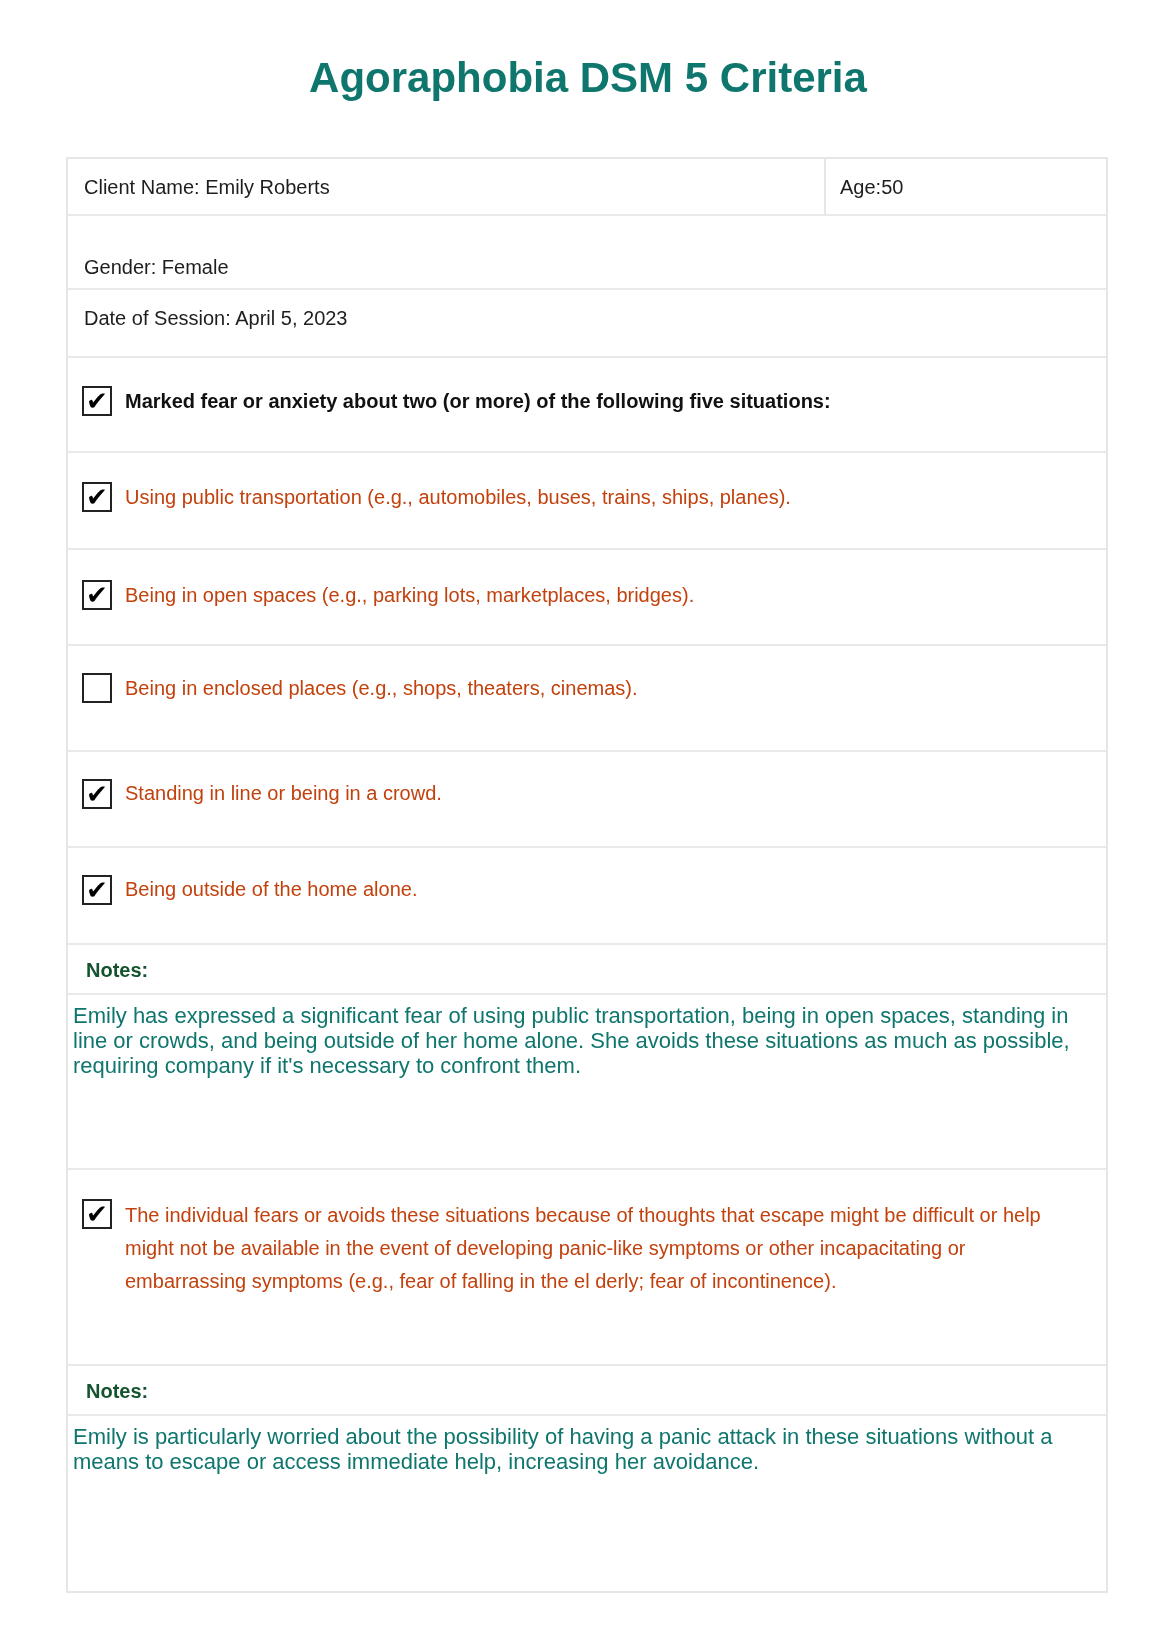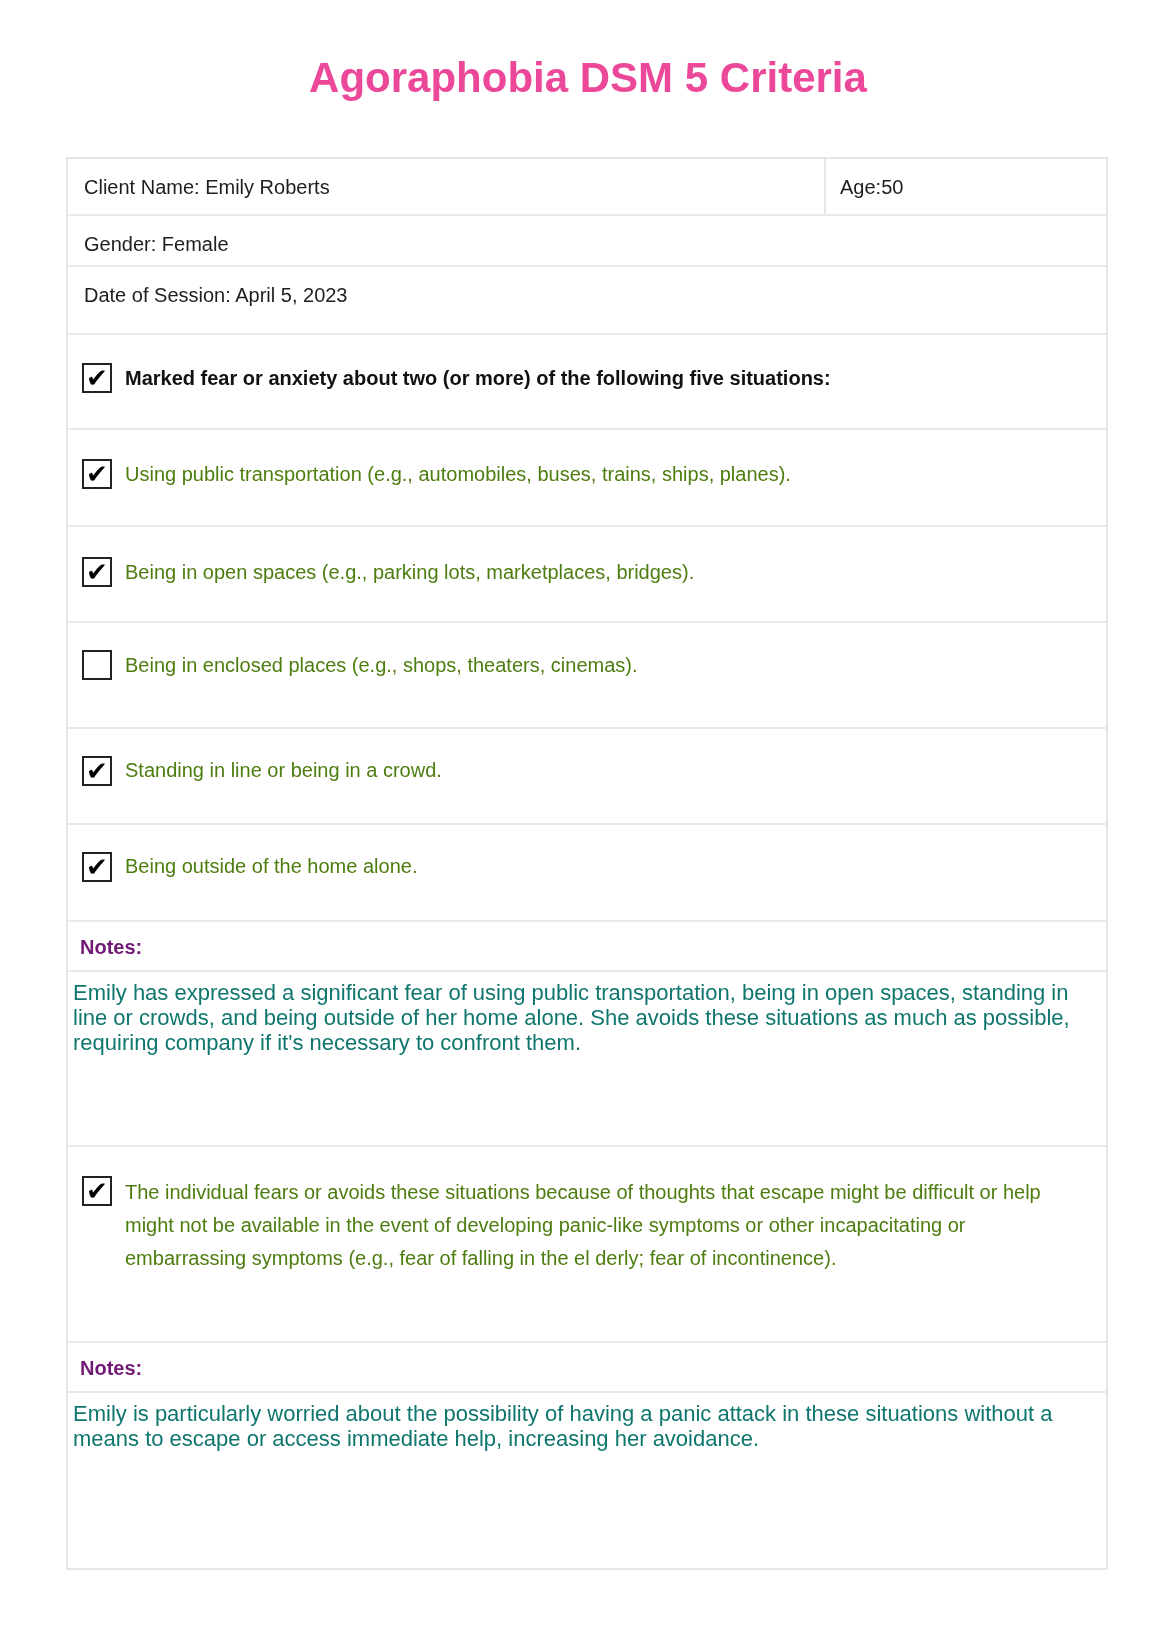--- a/index.html
+++ b/index.html
@@ -1,44 +1,44 @@
 <!DOCTYPE html>
 <html><head>
 <meta charset="utf-8">
 <style>
   html, body { margin: 0; padding: 0; background: #ffffff; }
   body { width: 1176px; height: 1630px; position: relative; font-family: "Liberation Sans", sans-serif; color: #1a1a1a; overflow: hidden; }
-  .title { position: absolute; left: 0; top: 52px; width: 1176px; text-align: center; font-family: "Liberation Sans", sans-serif; font-weight: bold; font-size: 42px; line-height: 52px; color: #ec4899; margin: 0; }
+  .title { position: absolute; left: 0; top: 52px; width: 1176px; text-align: center; font-family: "Liberation Sans", sans-serif; font-weight: bold; font-size: 42px; line-height: 52px; color: #0f766e; margin: 0; }
   .form { position: absolute; left: 66px; top: 157px; width: 1042px; border: 2px solid #e6e6e6; box-sizing: border-box; }
   .row { position: relative; border-bottom: 2px solid #e9e9e9; box-sizing: border-box; padding-left: 44px; }
   .row:last-child { border-bottom: none; }
   .cell-text { position: absolute; left: 16px; font-size: 20px; line-height: 24px; color: #1e1e1e; }
   .age-divider { position: absolute; left: 756px; top: 0; bottom: 0; border-left: 2px solid #e6e6e6; }
   .age-text { position: absolute; left: 772px; font-size: 20px; line-height: 24px; color: #1e1e1e; }
   .cb { position: absolute; left: 14px; width: 30px; height: 30px; border: 2px solid #222; box-sizing: border-box; background: #fff; display: flex; align-items: center; justify-content: center; font-size: 26px; line-height: 26px; color: #000; font-family: "DejaVu Sans", sans-serif; }
-  .crit-text { position: absolute; left: 57px; right: 20px; font-size: 20px; line-height: 24px; color: #4d7c0f; }
+  .crit-text { position: absolute; left: 57px; right: 20px; font-size: 20px; line-height: 24px; color: #c2410c; }
   .crit-text.bold { font-weight: bold; color: #111; }
   .crit-text.multi { line-height: 33px; }
-  .notes-label { position: absolute; left: 12px; font-weight: bold; font-size: 20px; line-height: 24px; color: #701a75; }
+  .notes-label { position: absolute; left: 18px; font-weight: bold; font-size: 20px; line-height: 24px; color: #14532d; }
   .notes-body { position: absolute; left: 5px; right: 30px; top: 8px; font-size: 22px; line-height: 25px; color: #0f766e; }
 </style>
 </head>
 <body>
 
 <h1 class="title">Agoraphobia DSM 5 Criteria</h1>
 
 <div class="form">
 
   <div class="row" style="height:57px;">
     <span class="cell-text" style="top:16px;">Client Name: Emily Roberts</span>
     <div class="age-divider"></div>
     <span class="age-text" style="top:16px;">Age:50</span>
   </div>
 
-  <div class="row" style="height:51px;">
+  <div class="row" style="height:51px;margin-top:23px;">
     <span class="cell-text" style="top:16px;">Gender: Female</span>
   </div>
 
   <div class="row" style="height:68px;">
     <span class="cell-text" style="top:16px;">Date of Session: April 5, 2023</span>
   </div>
 
   <div class="row" style="height:95px;">
     <span class="cb" style="top:28px;">
       <span>✔</span>

